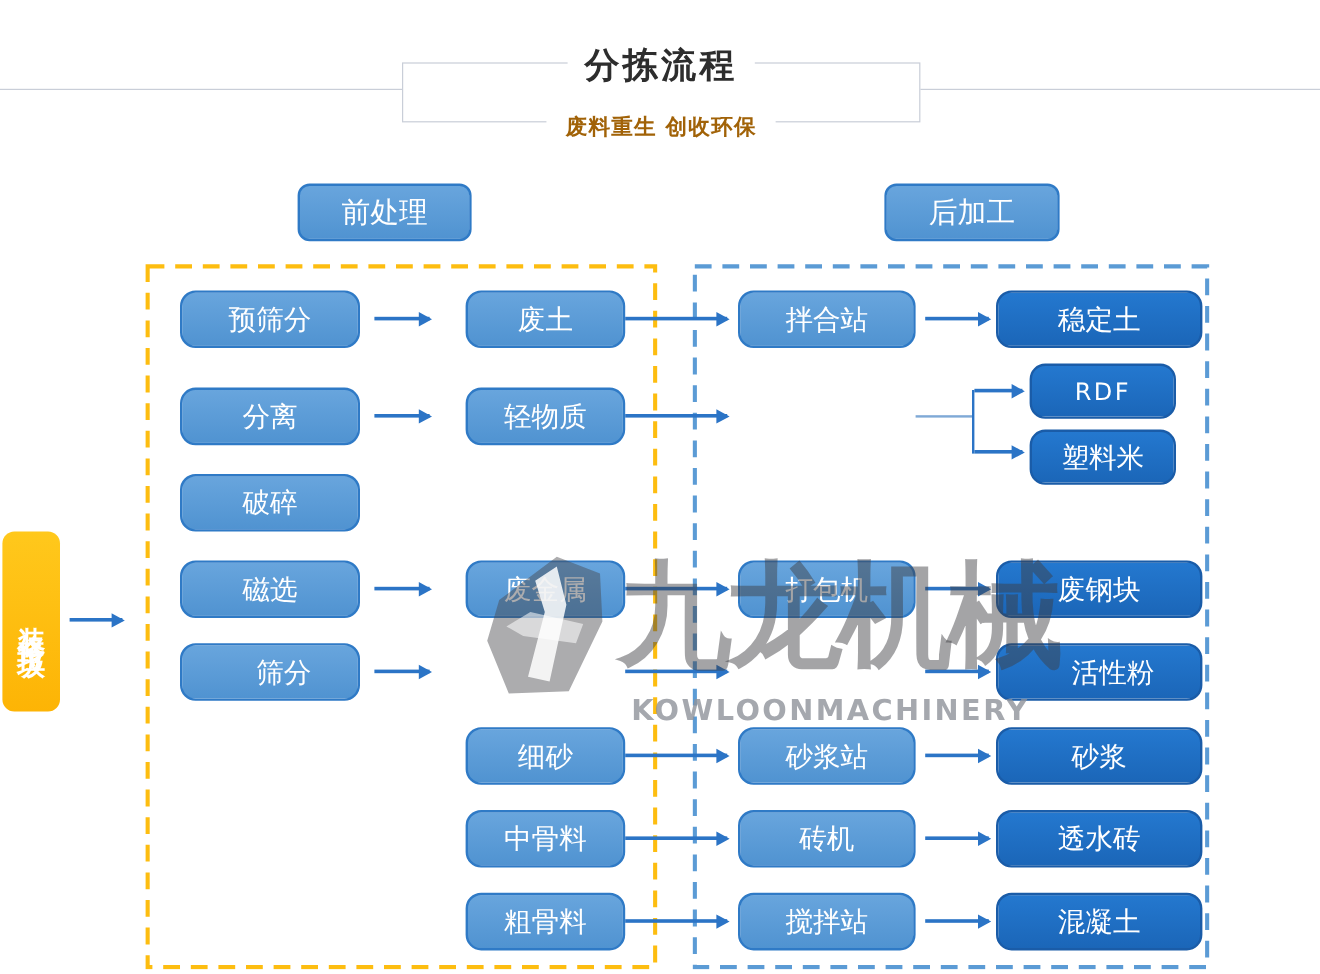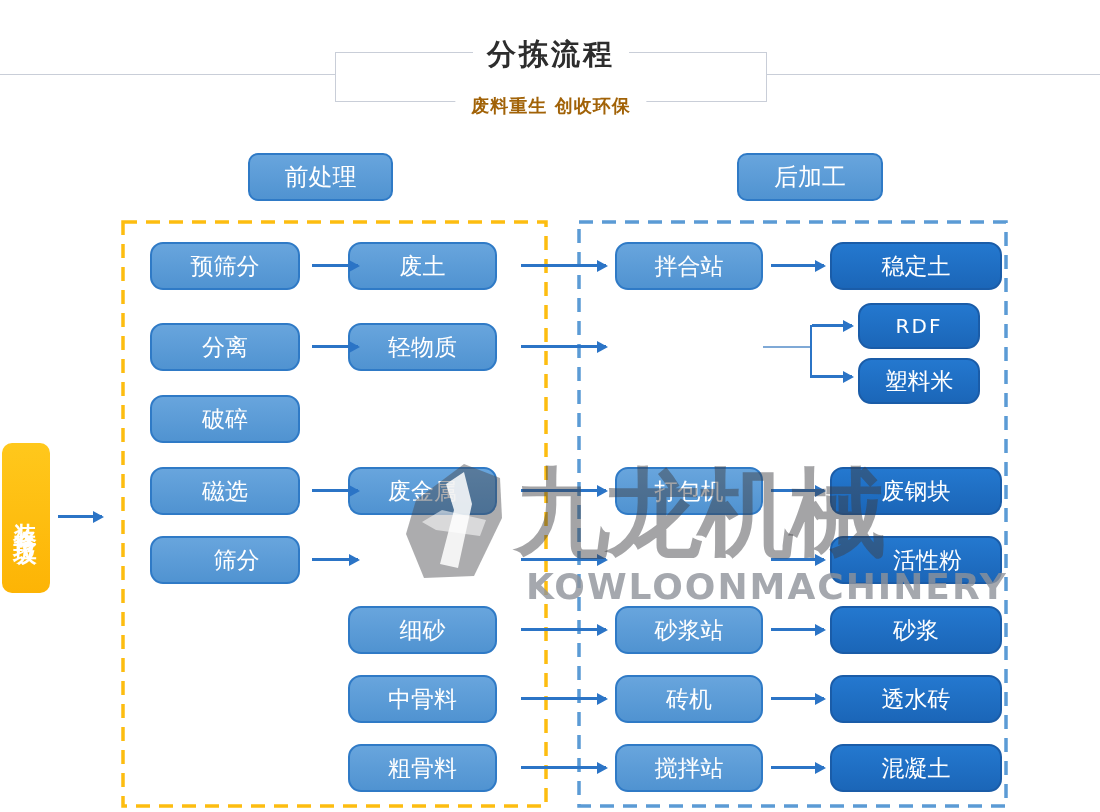--- a/index.html
+++ b/index.html
@@ -19,21 +19,21 @@
 
   
   .node{position:absolute;height:48px;display:flex;align-items:center;justify-content:center;
         background:linear-gradient(180deg,#68a5dd 0%,#5093d1 100%);
         border:2px solid #2f7ac6;border-radius:13px;color:#fff;font-size:23px;
         box-sizing:border-box;white-space:nowrap;}
   .node.dark{background:linear-gradient(180deg,#2478cf 0%,#1b66b8 100%);border-color:#1a5ca8;}
   .node.btn{border-radius:10px;font-size:24px;}
   .rdf{font-size:20px;letter-spacing:2px;}
 
-  .colA{left:150px;width:150px;} .colB{left:348px;width:149px;text-align:right;}
+  .colA{left:150px;width:150px;} .colB{left:388px;width:133px;text-align:right;}
   .colC{left:615px;width:148px;} .colD{left:830px;width:172px;}
   .colE{left:858px;width:122px;height:46px;}
   .r1{top:242px;} .r2{top:323px;} .r3{top:395px;} .r4{top:467px;}
   .r5{top:536px;padding-left:23px;} .r6{top:606px;} .r7{top:675px;} .r8{top:744px;}
 
   
   .cont{position:absolute;pointer-events:none;}
 
   
   .source{position:absolute;left:2px;top:443px;width:48px;height:150px;border-radius:10px;
@@ -47,21 +47,21 @@
   .arrow::after{content:"";position:absolute;right:-2px;top:50%;transform:translateY(-50%);
                 width:0;height:0;border-style:solid;border-width:6px 0 6px 11px;
                 border-color:transparent transparent transparent #2b74c6;}
   .thin{position:absolute;height:2px;background:#7fa9d6;}
   .vline{position:absolute;width:2px;background:#2b74c6;}
 
   
   .wm{position:absolute;left:0;top:0;width:1100px;height:716px;pointer-events:none;z-index:50;}
   .wm-cn{position:absolute;left:514px;top:458px;font-size:96px;font-weight:bold;line-height:1.15;
          color:rgba(62,62,66,0.47);letter-spacing:-4px;white-space:nowrap;}
-  .wm-en{position:absolute;left:526px;top:566px;font-size:36px;font-weight:bold;
+  .wm-en{position:absolute;left:526px;top:578px;font-size:24px;font-weight:bold;
          color:rgba(142,146,154,0.80);letter-spacing:2px;white-space:nowrap;}
   .wm-logo{position:absolute;left:402px;top:460px;}
 </style>
 </head>
 <body>
 
 <div class="stage">
 
   <div class="hline"></div>
   <div class="title-box">

